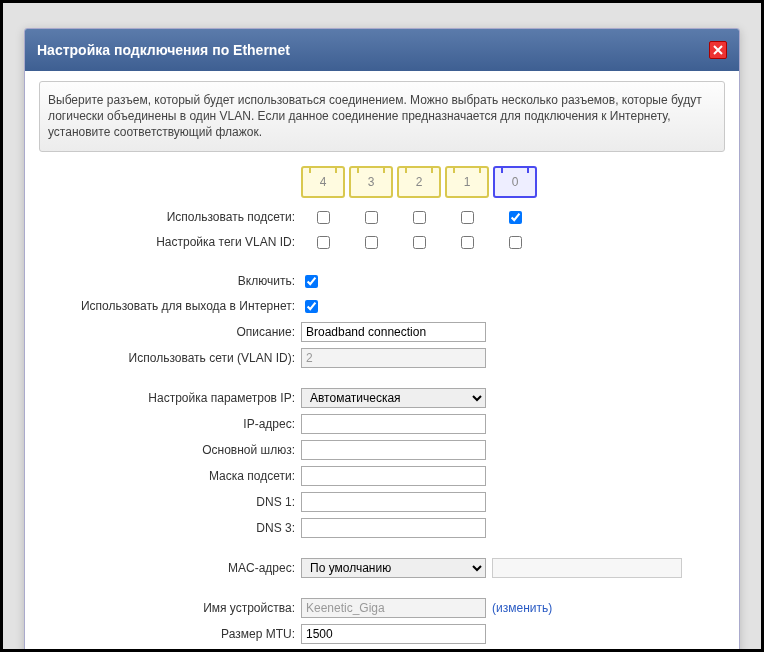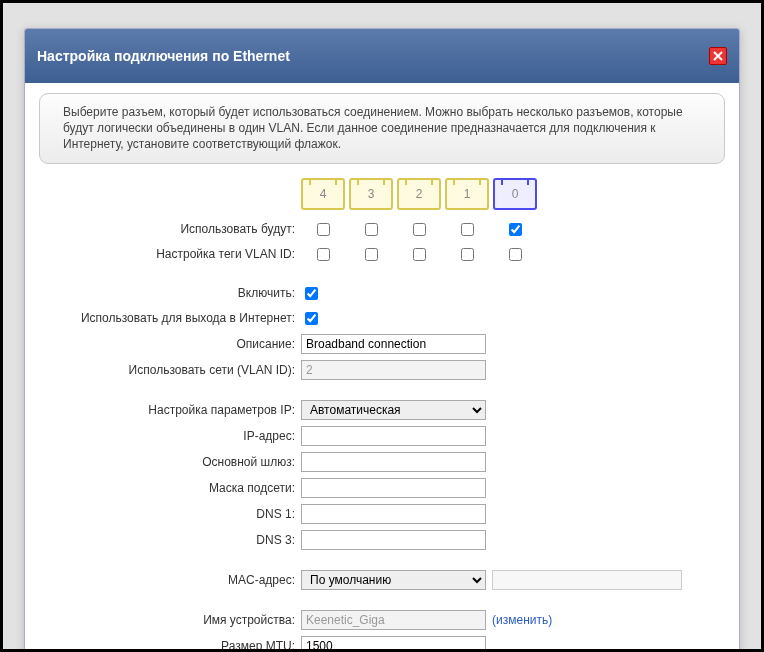--- a/index.html
+++ b/index.html
@@ -27,21 +27,21 @@
     border:1px solid #aac;
     box-shadow: 0 2px 10px rgba(0,0,0,0.18);
     border-radius:3px;
     overflow:hidden;
   }
   .titlebar {
     background: linear-gradient(#5b7bab,#3e5f92);
     color:#fff;
     font-weight:bold;
     font-size:14px;
-    padding:18px 12px;
+    padding:12px 12px;
     display:flex;
     align-items:center;
     justify-content:space-between;
     gap:48px;
   }
   .close-btn {
     width:18px; height:18px;
     background:#e33;
     border:1px solid #a00;
     border-radius:2px;
@@ -49,22 +49,22 @@
     cursor:pointer;
     color:#fff; font-weight:bold; font-size:12px;
   }
   .close-btn svg { display:block; }
   .body {
     padding:10px 14px 14px 14px;
   }
   .info-box {
     background: linear-gradient(#fdfdfd,#ececec);
     border:1px solid #c9c9c9;
-    border-radius:9px;
-    padding:10px 23px;
+    border-radius:3px;
+    padding:10px 8px;
     color:#444;
     line-height:1.35;
     margin-bottom:10px;
   }
   .ports-row {
     display:flex;
     justify-content:center;
     gap:4px;
     margin:4px 0 4px 0;
   }
@@ -182,21 +182,21 @@
                 <span>1</span>
               </div>
             <div class="port active">
                 <span>0</span>
               </div>
           </div>
         </div>
       </div>
 
       <div class="form-row">
-        <div class="form-label">Использовать будут:</div>
+        <div class="form-label">Использовать подсети:</div>
         <div class="form-ctrl">
           <div class="cb-cols">
             <div class="cb-cell">
                 <input type="checkbox" style="">
               </div>
             <div class="cb-cell">
                 <input type="checkbox" style="">
               </div>
             <div class="cb-cell">
                 <input type="checkbox" style="">

